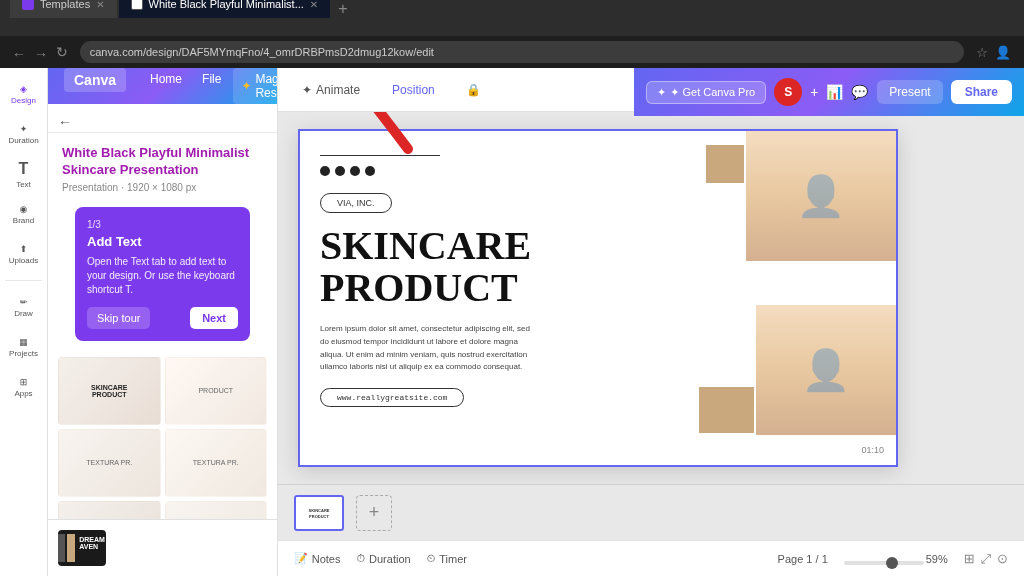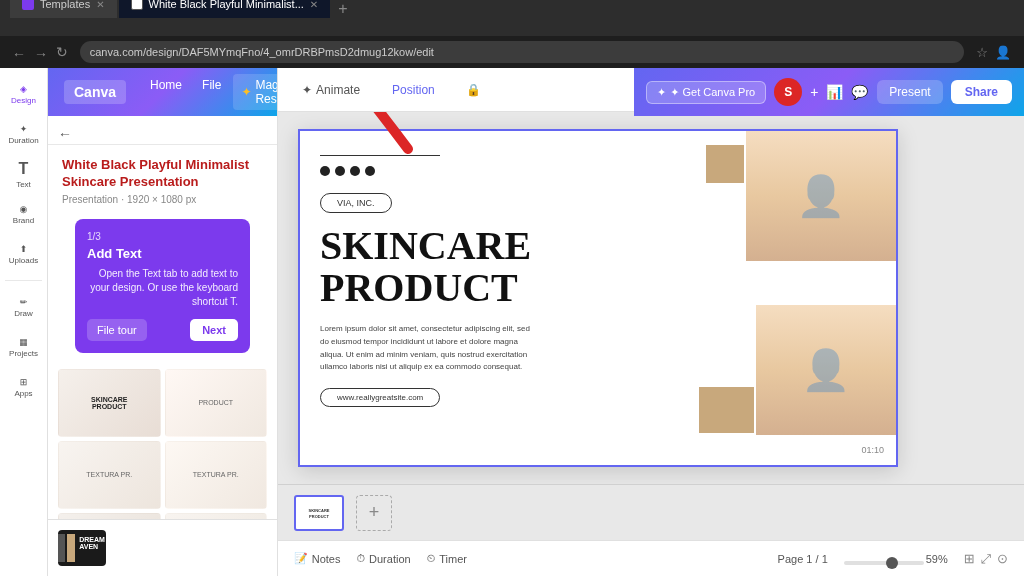--- a/index.html
+++ b/index.html
@@ -103,24 +103,24 @@
       width: 230px;
       background: #fff;
       border-right: 1px solid #e0e0e0;
       overflow: hidden;
       display: flex;
       flex-direction: column;
     }
 
     
     .top-toolbar {
-      height: 48px;
+      height: 36px;
       background: linear-gradient(135deg, #6366f1, #8b5cf6, #0ea5e9);
       display: flex;
-      align-items: center;
+      align-items: flex-start;
       padding: 0 16px;
       gap: 16px;
     }
     .toolbar-logo {
       font-weight: bold;
       font-size: 14px;
       color: #fff;
       background: rgba(255,255,255,0.2);
       padding: 4px 10px;
       border-radius: 4px;
@@ -211,21 +211,21 @@
     .sub-toolbar-btn.active { color: #6366f1; font-weight: 500; }
     .back-btn { color: #555; cursor: pointer; font-size: 14px; }
 
     
     .panel-header {
       padding: 12px 14px 6px;
     }
     .panel-title {
       font-size: 13px;
       font-weight: 600;
-      color: #b91c1c;
+      color: #a21caf;
       line-height: 1.3;
     }
     .panel-subtitle {
       font-size: 10px;
       color: #888;
       margin-top: 3px;
     }
 
     
     .tour-tooltip {
@@ -242,21 +242,20 @@
     }
     .tour-title {
       font-size: 13px;
       font-weight: 700;
       margin-bottom: 6px;
     }
     .tour-desc {
       font-size: 10px;
       line-height: 1.4;
       opacity: 0.9;
-      text-align: right;
     }
     .tour-actions {
       display: flex;
       justify-content: space-between;
       margin-top: 10px;
     }
     .tour-skip {
       background: rgba(255,255,255,0.2);
       border: none;
       color: #fff;
@@ -422,20 +421,21 @@
       margin-bottom: 12px;
       max-width: 220px;
     }
     .slide-link {
       border: 1px solid #333;
       border-radius: 20px;
       padding: 4px 16px;
       font-size: 8px;
       color: #333;
       display: inline-block;
+      font-family: Liberation Mono, monospace;
     }
 
     
     .slide-right {
       width: 220px;
       position: relative;
       background: #fff;
     }
     .img-block {
       position: absolute;
@@ -678,21 +678,21 @@
     <div class="panel-header">
       <div class="panel-title">White Black Playful Minimalist Skincare Presentation</div>
       <div class="panel-subtitle">Presentation · 1920 × 1080 px</div>
     </div>
 
     <div class="tour-tooltip">
       <div class="tour-step">1/3</div>
       <div class="tour-title">Add Text</div>
       <div class="tour-desc">Open the Text tab to add text to your design. Or use the keyboard shortcut T.</div>
       <div class="tour-actions">
-        <button class="tour-skip">File tour</button>
+        <button class="tour-skip">Skip tour</button>
         <button class="tour-next">Next</button>
       </div>
     </div>
 
     <div class="thumbnails">
       <div class="thumbnail thumb1">
         <div class="thumb-inner">
           <span style="font-weight:700;font-size:7px;color:#222">SKINCARE<br>PRODUCT</span>
         </div>
       </div>

